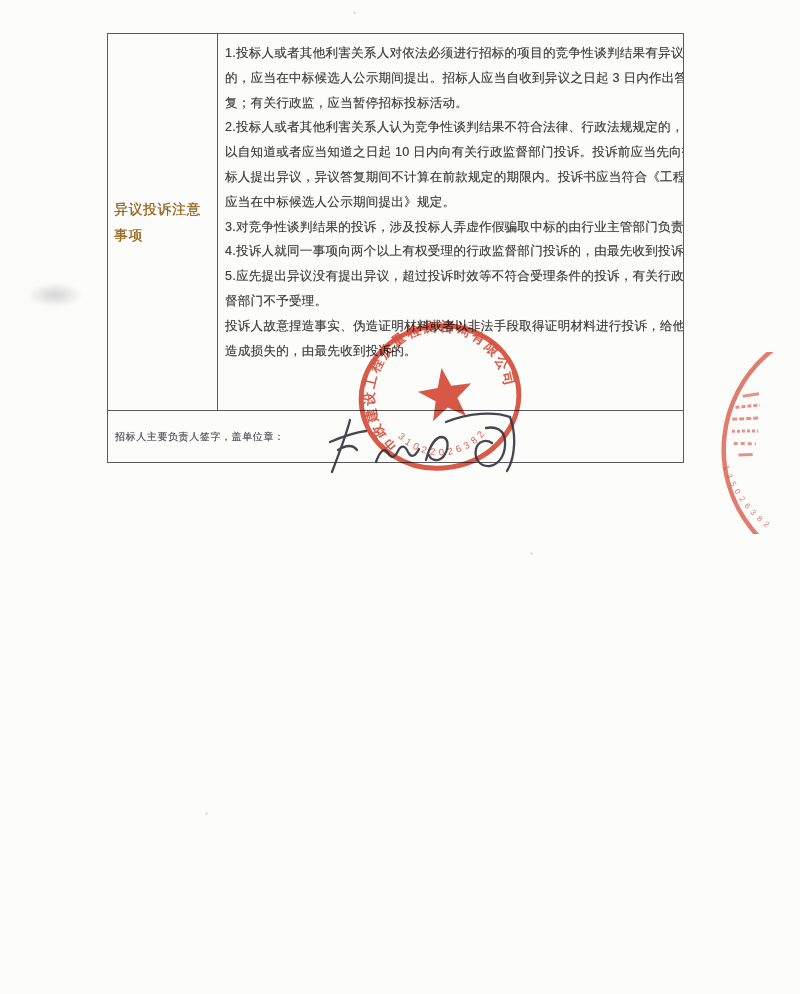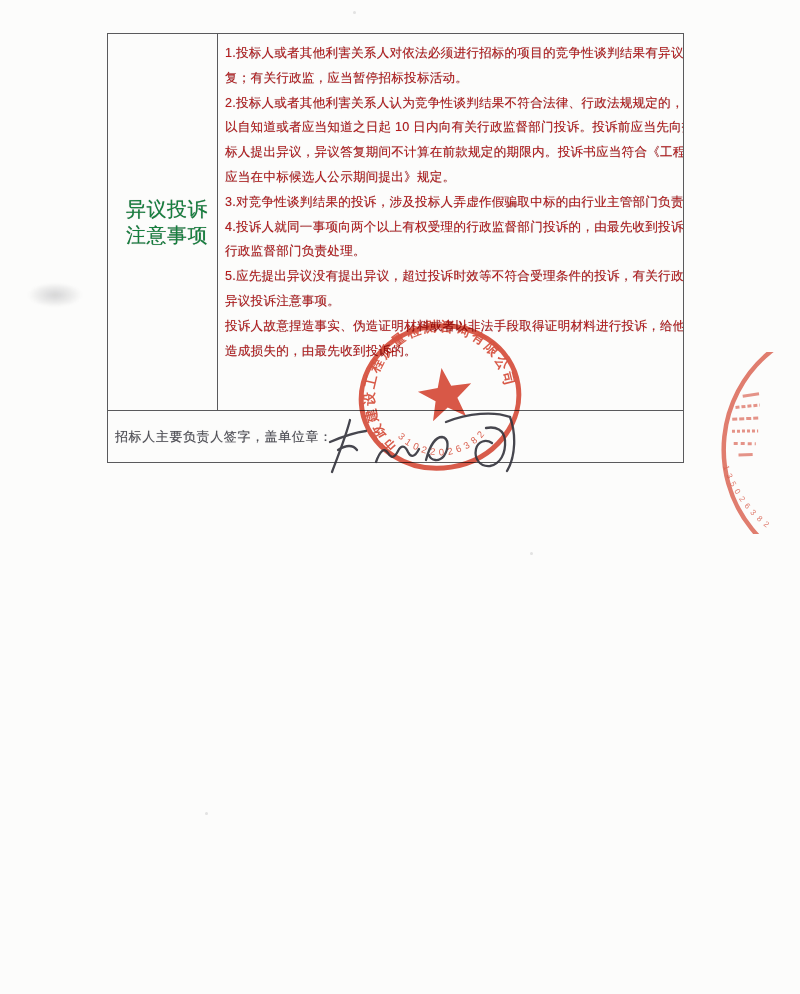--- a/index.html
+++ b/index.html
@@ -29,50 +29,49 @@
     box-sizing:border-box;
   }
   .cell-label{
     width:110px;
     box-sizing:border-box;
     border-right:1px solid #5a5a5c;
     display:flex;align-items:center;
     padding:0 2px 0 6px;
   }
   .cell-label .label-text{
-    font-size:20px;
+    font-size:14px;
     line-height:26px;
     letter-spacing:0.5px;
-    color:#15803d;
+    color:#a16207;
     text-shadow:0 0 0.7px rgba(82,82,90,.65);
-    margin-left:12px;
   }
   .cell-content{
     flex:1;
     box-sizing:border-box;
     padding:7px 4px 0 7px;
     overflow:hidden;
   }
   .content-line{
     font-size:12.6px;
     line-height:24.8px;
     height:24.8px;
     white-space:nowrap;
     letter-spacing:0.2px;
-    color:#b91c1c;
+    color:#404040;
     text-shadow:0 0 0.7px rgba(82,82,92,.6);
   }
   .row-footer{
     height:52px;
     display:flex;align-items:center;
     box-sizing:border-box;
     padding-left:7px;
   }
   .footer-label{
-    font-size:13px;
+    font-size:10px;
     letter-spacing:0.6px;
     color:#515157;
     text-shadow:0 0 0.7px rgba(82,82,92,.6);
   }
   
   .seal-main{
     position:absolute;
     left:348px;top:305px;
     width:185px;height:185px;
     mix-blend-mode:multiply;
@@ -109,30 +108,30 @@
   <div class="speck" style="left:530px;top:552px;"></div>
   <div class="speck" style="left:205px;top:812px;"></div>
 
   <div class="doc-table">
     <div class="row-main">
       <div class="cell-label">
         <span class="label-text">异议投诉注意事项</span>
       </div>
       <div class="cell-content">
         <div class="content-line">1.投标人或者其他利害关系人对依法必须进行招标的项目的竞争性谈判结果有异议</div>
+        <div class="content-line">的，应当在中标候选人公示期间提出。招标人应当自收到异议之日起 3 日内作出答</div>
         <div class="content-line">复；有关行政监，应当暂停招标投标活动。</div>
         <div class="content-line">2.投标人或者其他利害关系人认为竞争性谈判结果不符合法律、行政法规规定的，可</div>
         <div class="content-line">以自知道或者应当知道之日起 10 日内向有关行政监督部门投诉。投诉前应当先向招</div>
         <div class="content-line">标人提出异议，异议答复期间不计算在前款规定的期限内。投诉书应当符合《工程建</div>
         <div class="content-line">应当在中标候选人公示期间提出》规定。</div>
         <div class="content-line">3.对竞争性谈判结果的投诉，涉及投标人弄虚作假骗取中标的由行业主管部门负责受</div>
         <div class="content-line">4.投诉人就同一事项向两个以上有权受理的行政监督部门投诉的，由最先收到投诉的</div>
-        <div class="content-line">行政监督部门负责处理。</div>
         <div class="content-line">5.应先提出异议没有提出异议，超过投诉时效等不符合受理条件的投诉，有关行政监</div>
-        <div class="content-line">异议投诉注意事项。</div>
+        <div class="content-line">督部门不予受理。</div>
         <div class="content-line">投诉人故意捏造事实、伪造证明材料或者以非法手段取得证明材料进行投诉，给他人</div>
         <div class="content-line">造成损失的，由最先收到投诉的。</div>
       </div>
     </div>
     <div class="row-footer">
       <span class="footer-label">招标人主要负责人签字，盖单位章：</span>
     </div>
   </div>
 
   <svg class="seal-main" viewBox="-92 -92 185 185" aria-hidden="true">

